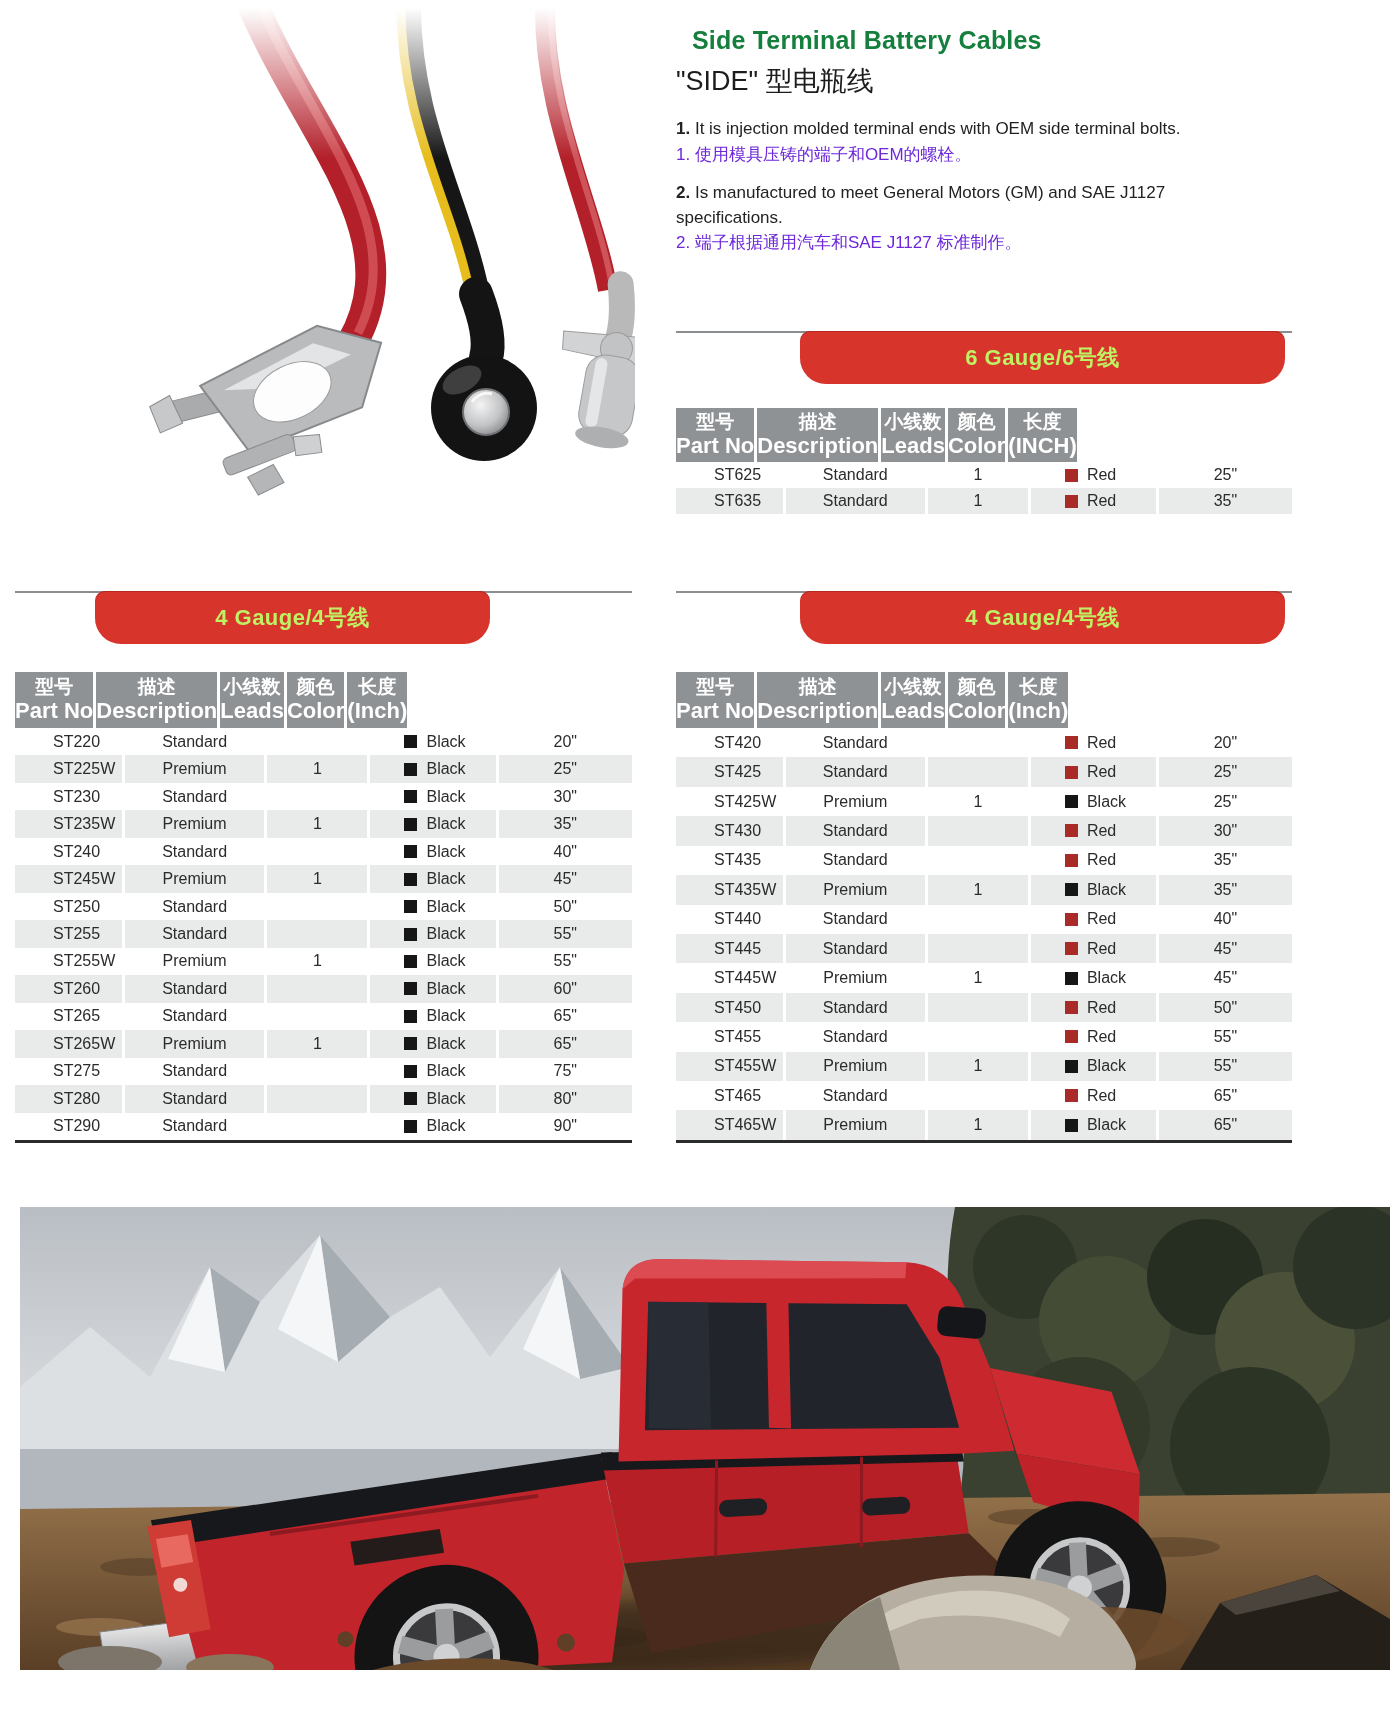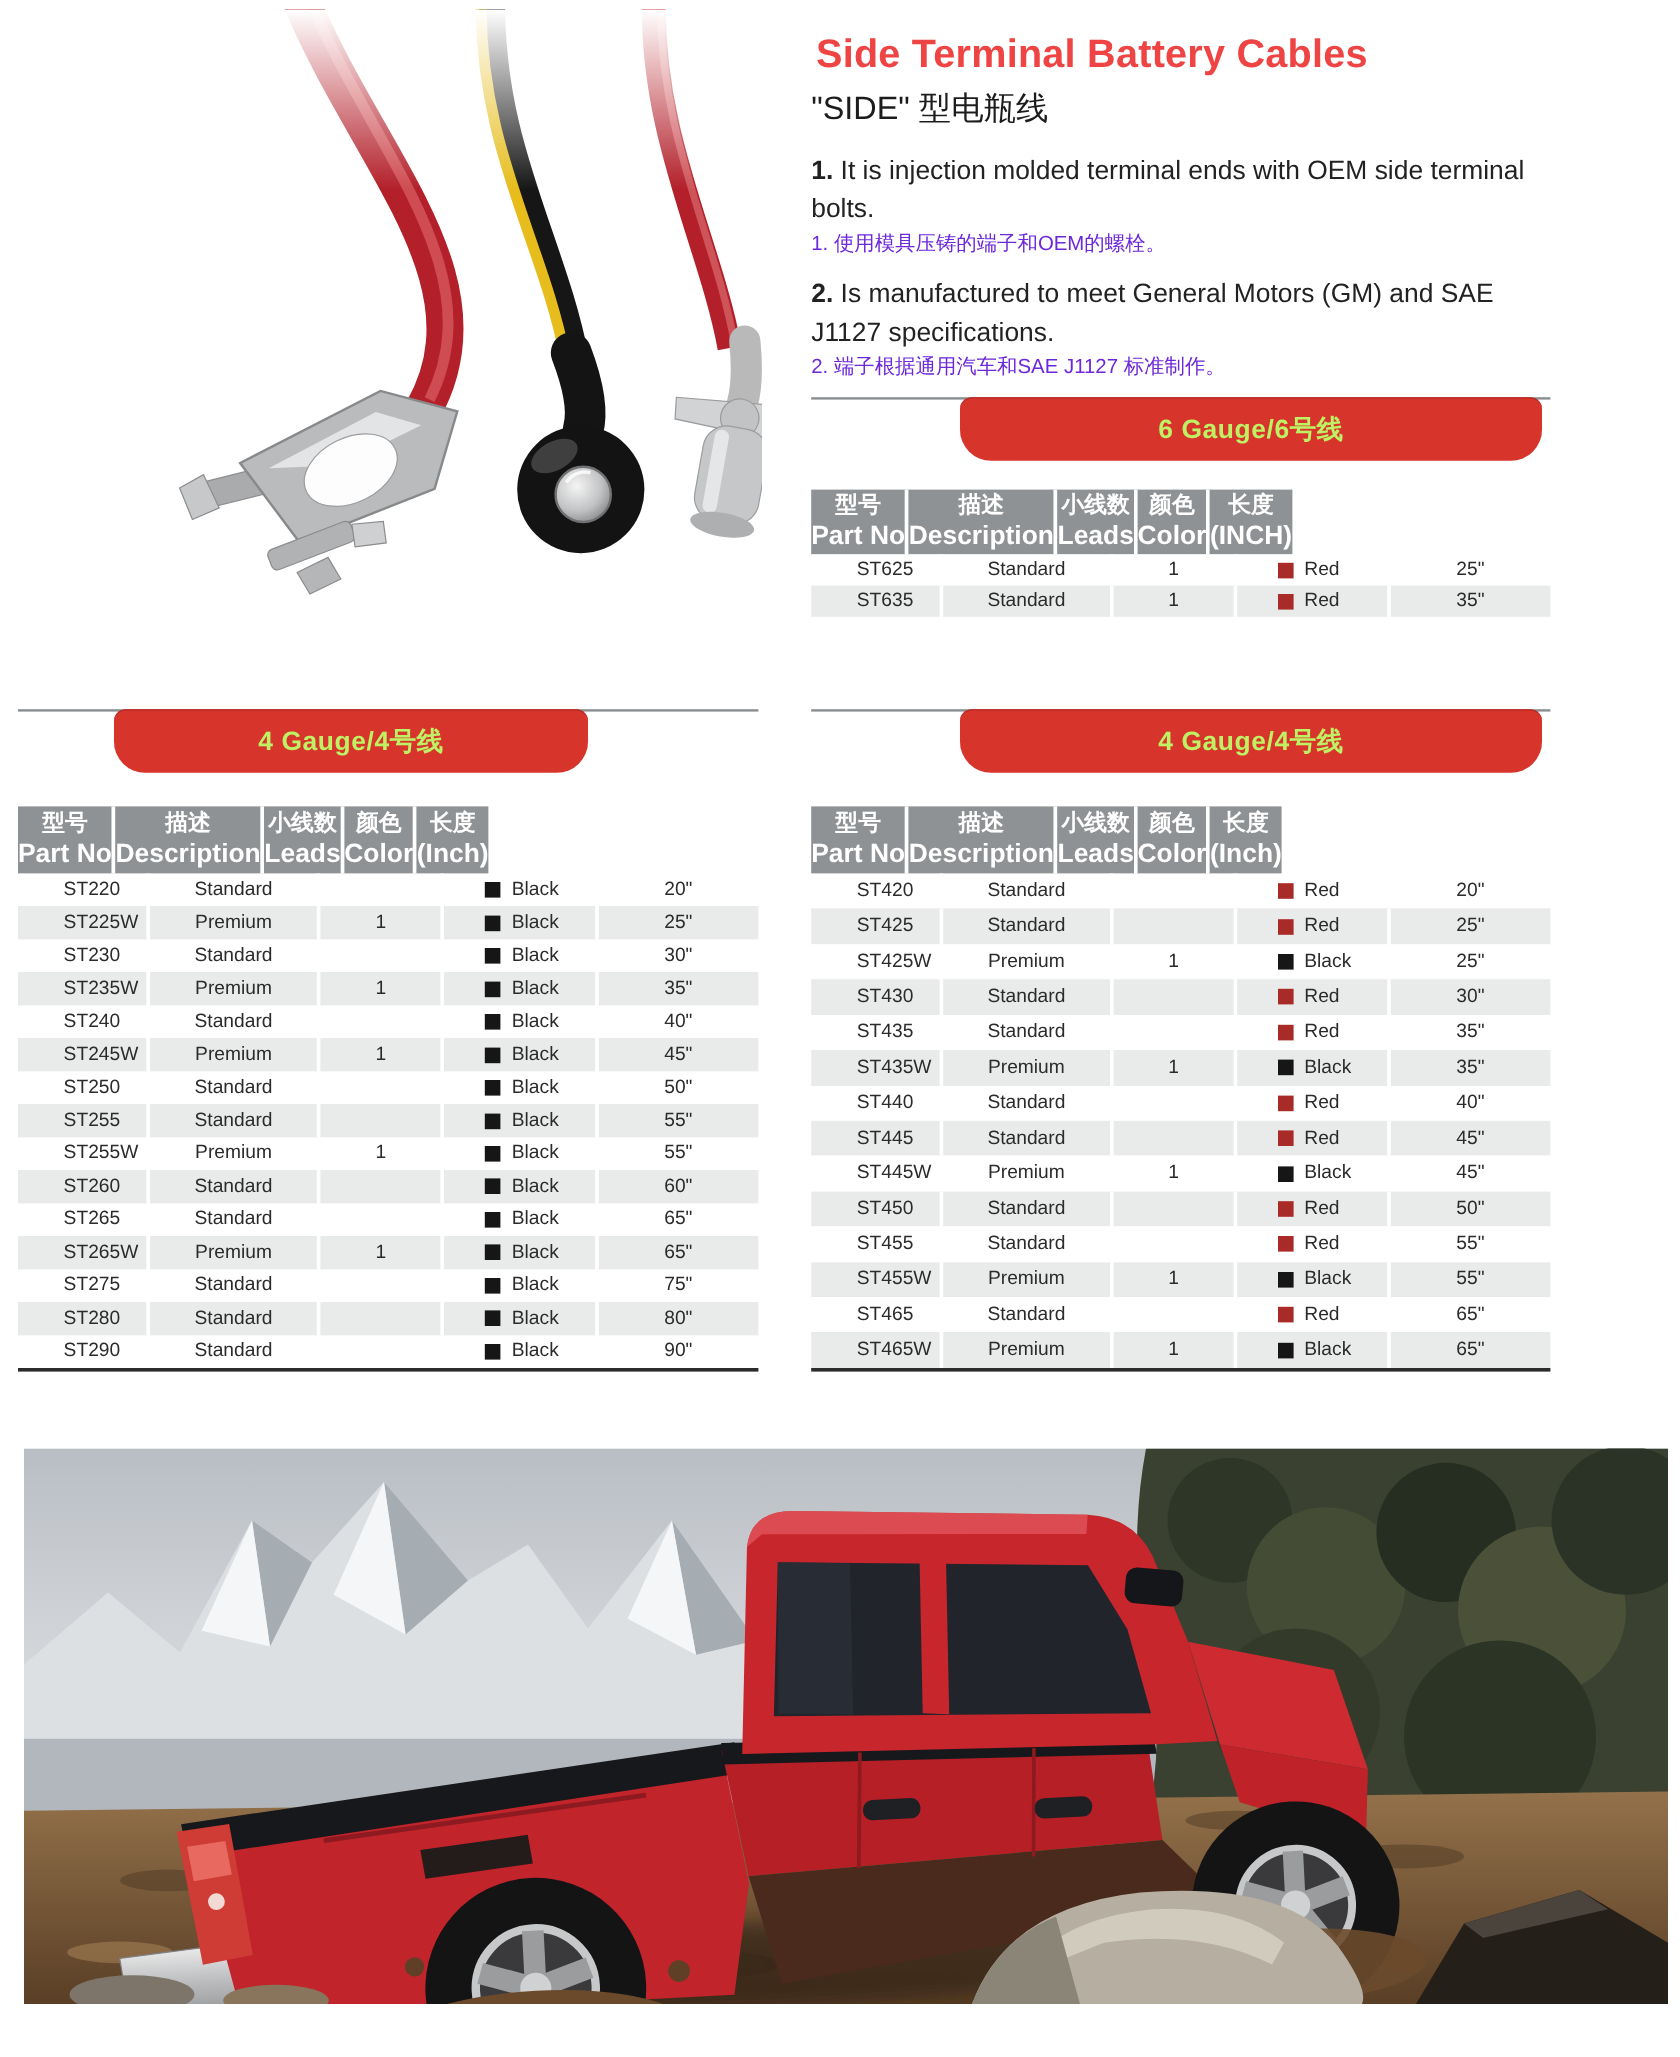--- a/index.html
+++ b/index.html
@@ -1,24 +1,24 @@
 <!DOCTYPE html>
 <html><head>
 <meta charset="utf-8">
 <style>
   html,body{margin:0;padding:0;background:#ffffff;}
   #page{position:relative;width:1400px;height:1714px;background:#ffffff;overflow:hidden;
         font-family:"Liberation Sans","DejaVu Sans",sans-serif;color:#222;}
 
   
   #info{position:absolute;left:676px;top:26px;width:600px;}
-  .page-title{font-size:33px;font-weight:bold;color:#ef4444;margin:0 0 8px 4px;letter-spacing:.2px;}
+  .page-title{font-size:25px;font-weight:bold;color:#15803d;margin:0 0 8px 16px;letter-spacing:.2px;}
   .page-subtitle{font-size:27px;color:#1c1c1c;margin:0 0 18px 0;}
   .feature{margin:0 0 14px 0;}
-  .feature .en{font-size:22px;line-height:1.45;color:#222;}
+  .feature .en{font-size:17px;line-height:1.45;color:#222;}
   .feature .num{font-weight:bold;}
   .feature .cn{font-size:17px;line-height:1.5;color:#6d28d9;}
 
   
   .rule{position:absolute;height:2px;background:#8b8e90;}
   .banner{position:absolute;height:53px;background:#d7342b;border-radius:10px 10px 26px 26px;
           display:flex;align-items:center;justify-content:center;
           color:#bef264;font-size:22px;font-weight:bold;letter-spacing:.5px;
           box-shadow:0 1px 0 #b5261f inset;}
 

